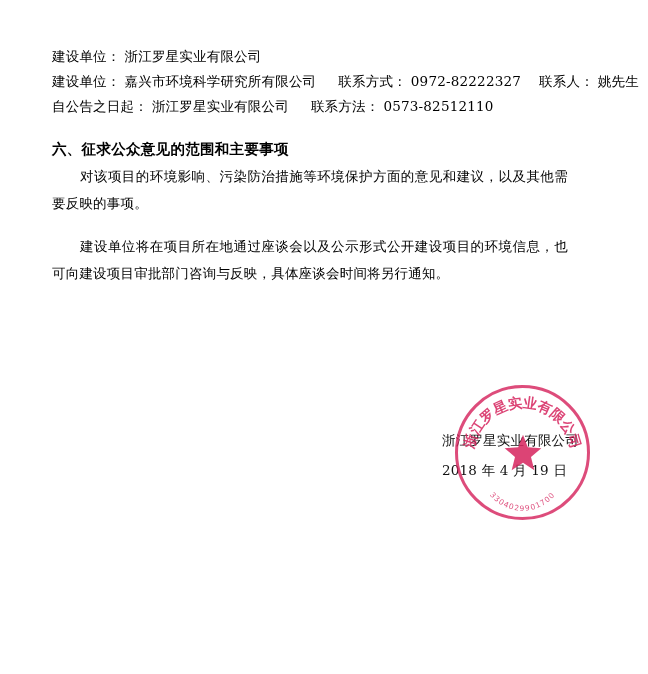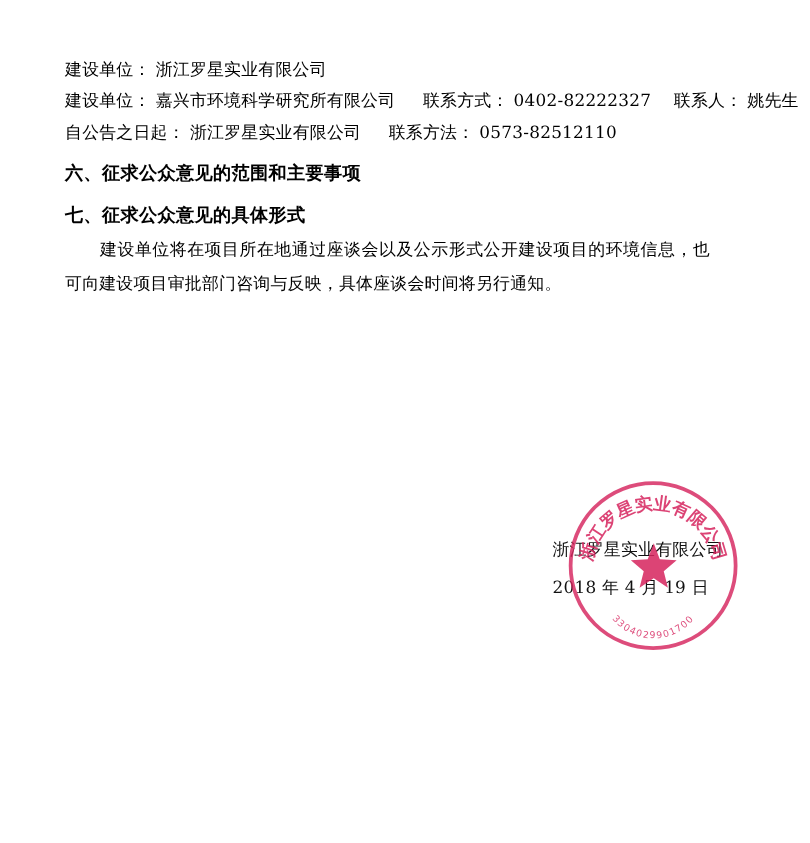--- a/index.html
+++ b/index.html
@@ -35,21 +35,21 @@
     display: inline-block;
   }
   .info-val {
     display: inline-block;
     margin-left: 4px;
   }
   .gap-sm { display: inline-block; width: 18px; }
   .gap-md { display: inline-block; width: 22px; }
 
   .section {
-    margin-top: 6px;
+    margin-top: 16px;
   }
   .section-title {
     font-size: 14.5px;
     font-weight: bold;
     line-height: 28px;
     letter-spacing: 0.3px;
     font-family: "DejaVu Sans", "Liberation Sans", sans-serif;
   }
   .para {
     font-size: 13.5px;
@@ -133,34 +133,34 @@
 <div class="page">
 
   <div class="info-block">
 
     <div class="info-line">
       <span class="info-label">建设单位：</span><span class="info-val">浙江罗星实业有限公司</span>
     </div>
 
 
     <div class="info-line">
-      <span class="info-label">建设单位：</span><span class="info-val">嘉兴市环境科学研究所有限公司</span><span class="gap-md"></span><span class="info-label">联系方式：</span><span class="info-val">0402-82222327</span><span class="gap-sm"></span><span class="info-label">联系人：</span><span class="info-val">姚先生</span>
+      <span class="info-label">建设单位：</span><span class="info-val">嘉兴市环境科学研究所有限公司</span><span class="gap-md"></span><span class="info-label">联系方式：</span><span class="info-val">0972-82222327</span><span class="gap-sm"></span><span class="info-label">联系人：</span><span class="info-val">姚先生</span>
     </div>
 
     <div class="info-line">
       <span class="info-label">自公告之日起：</span><span class="info-val">浙江罗星实业有限公司</span><span class="gap-md"></span><span class="info-label">联系方法：</span><span class="info-val">0573-82512110</span>
     </div>
   </div>
 
   <div class="section">
     <div class="section-title">六、征求公众意见的范围和主要事项</div>
+    <div class="para">对该项目的环境影响、污染防治措施等环境保护方面的意见和建议，以及其他需要反映的事项。</div>
   </div>
 
   <div class="section">
-    <div class="section-title">七、征求公众意见的具体形式</div>
     <div class="para">建设单位将在项目所在地通过座谈会以及公示形式公开建设项目的环境信息，也可向建设项目审批部门咨询与反映，具体座谈会时间将另行通知。</div>
   </div>
 
 
   <div class="sign-block">
     <div class="sign-line">浙江罗星实业有限公司</div>
     <div class="sign-line">2018 年 4 月 19 日</div>
   </div>
 
   <div class="stamp">

